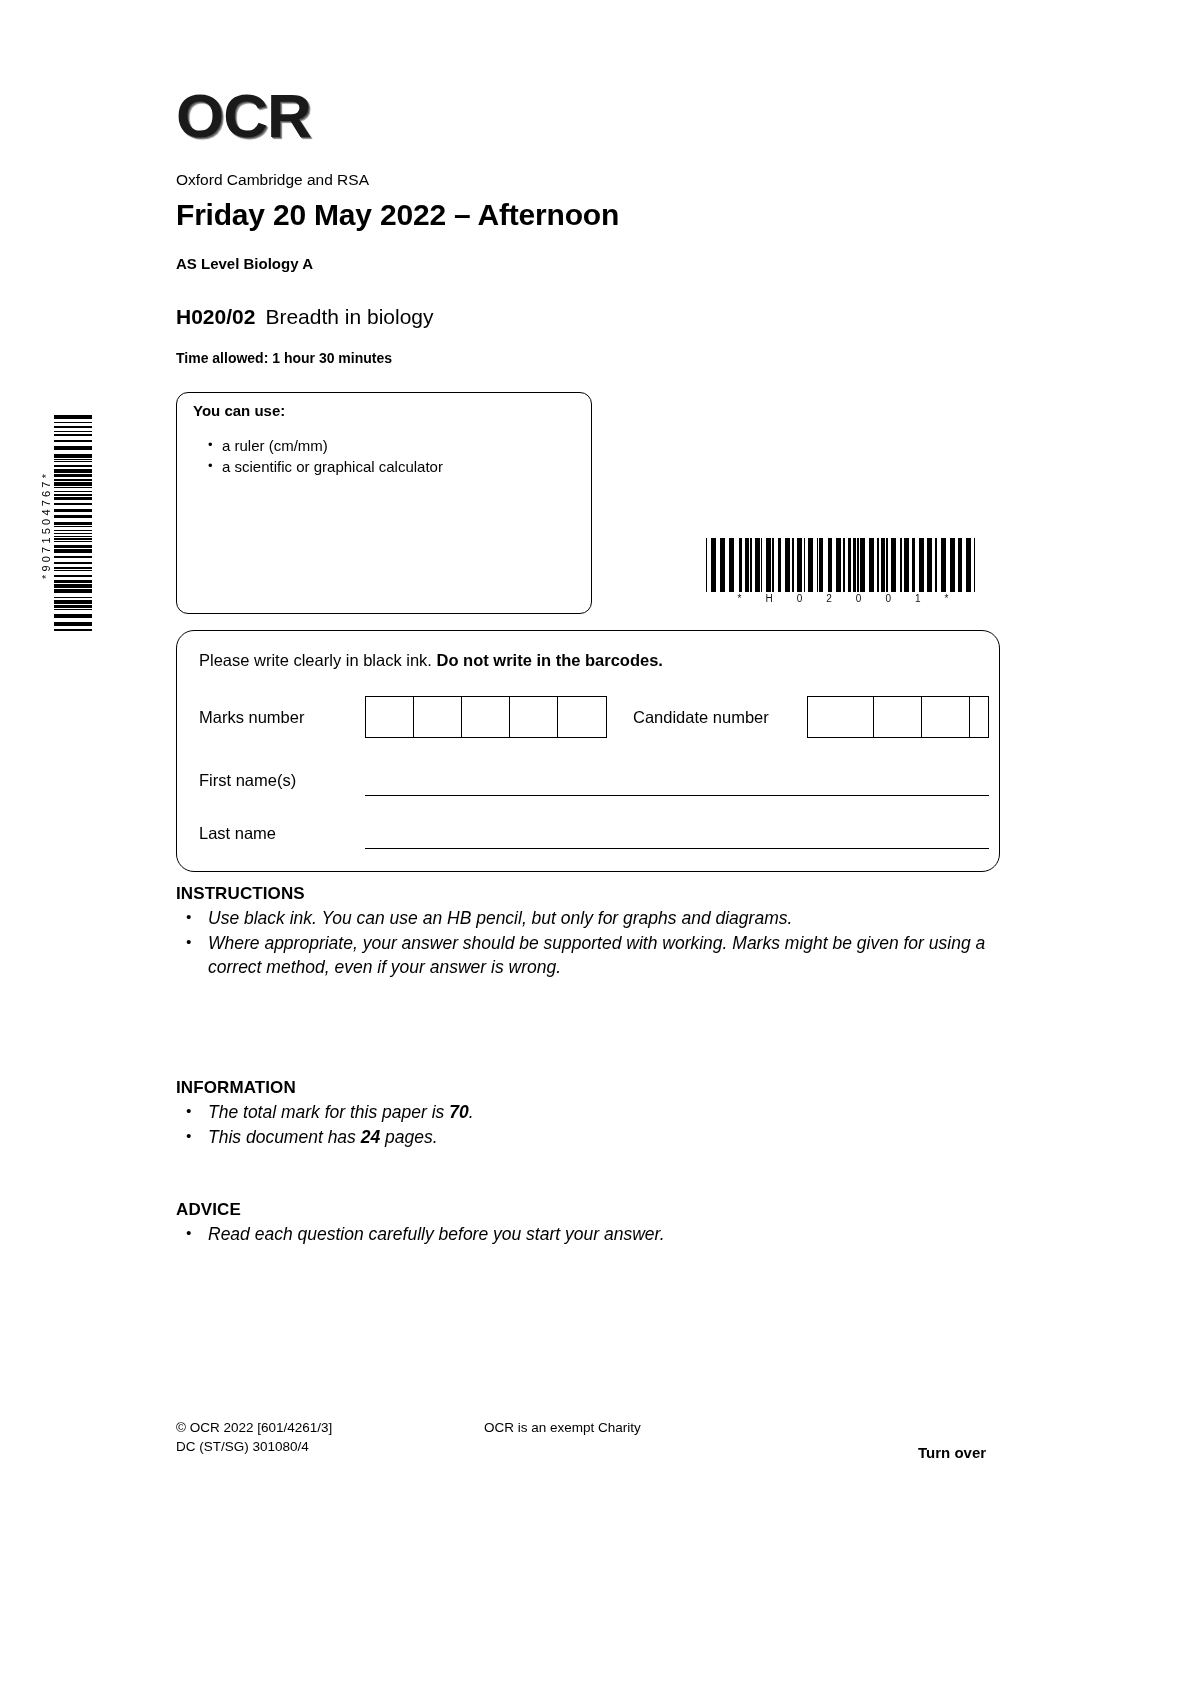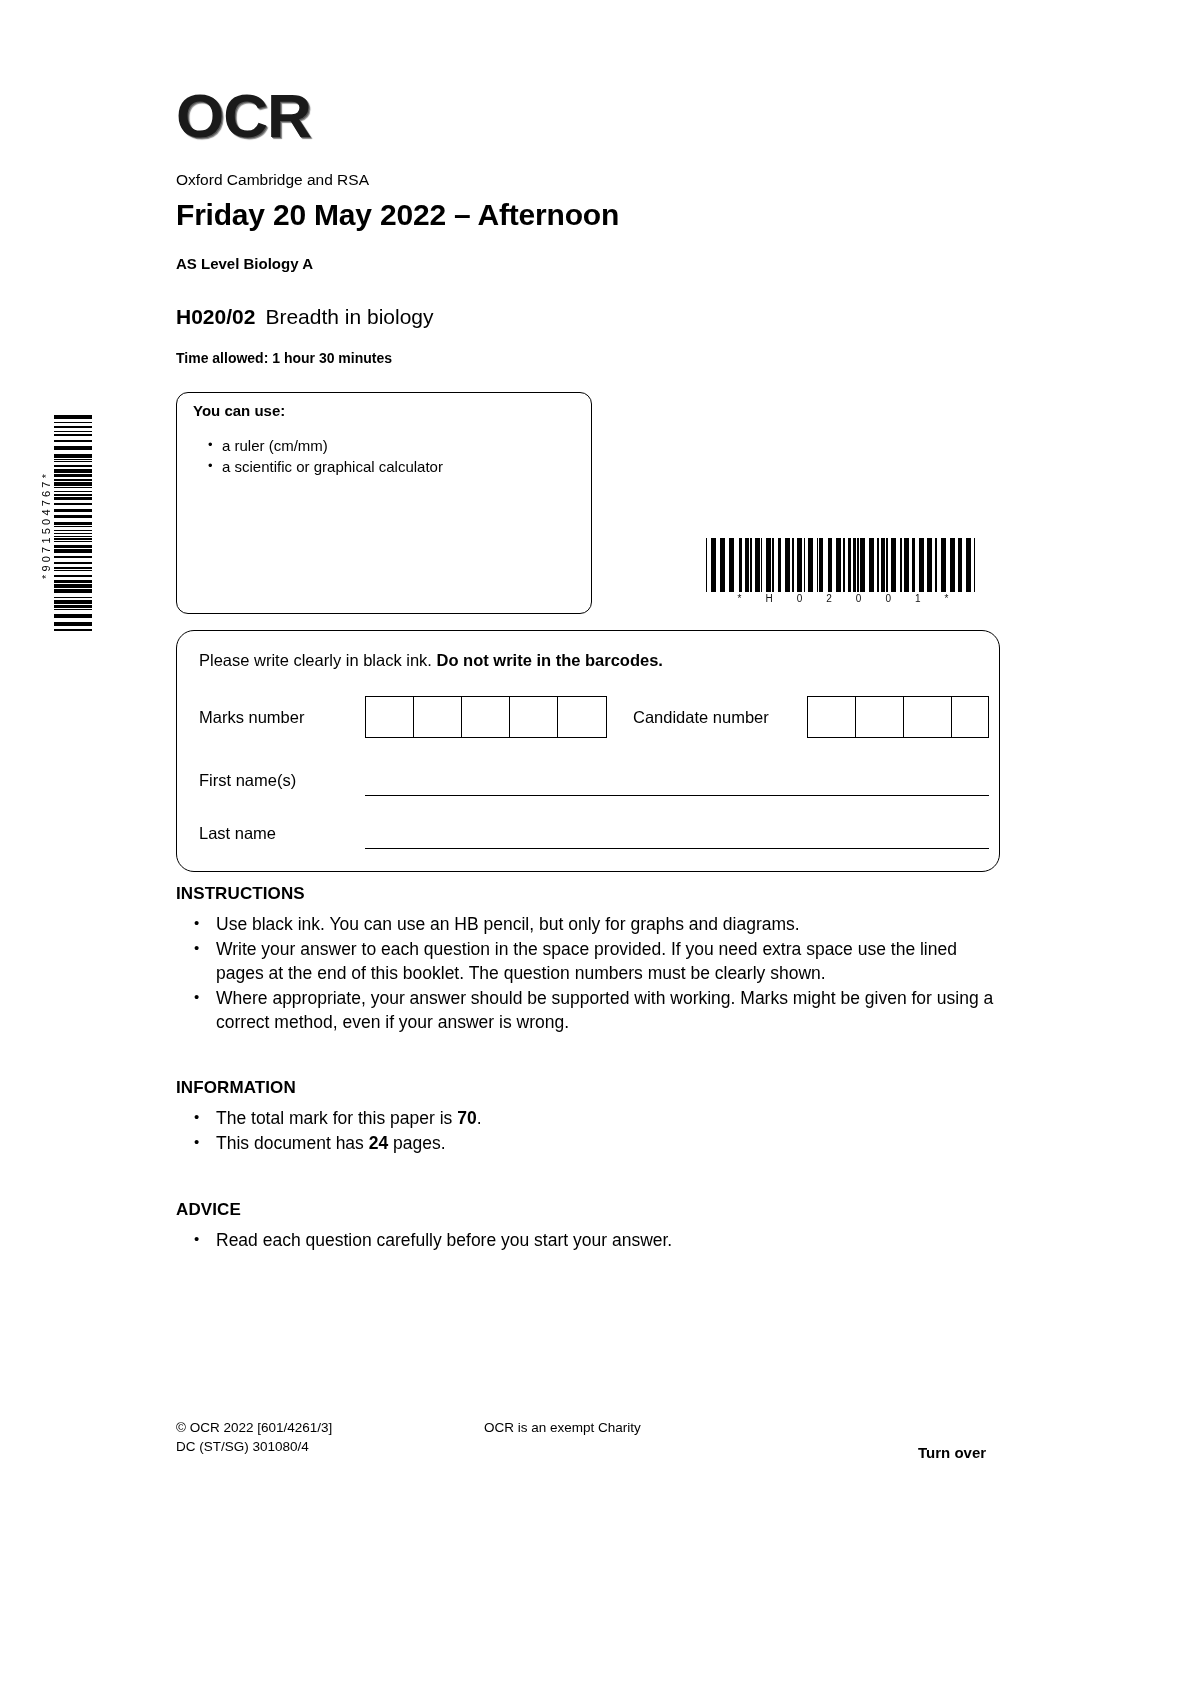--- a/index.html
+++ b/index.html
@@ -184,20 +184,21 @@
   
   .candbox {
     position: absolute;
     left: 176px;
     top: 630px;
     width: 824px;
     height: 242px;
     border: 1.8px solid #000;
     border-radius: 18px;
     box-sizing: border-box;
+    text-align: center;
   }
   .candbox-note {
     position: absolute;
     left: 22px;
     top: 20px;
     font-size: 16.5px;
     white-space: nowrap;
   }
   .candbox-note b { font-weight: bold; }
 
@@ -267,23 +268,24 @@
     left: 176px;
     width: 830px;
   }
   .section h2 {
     margin: 0 0 2px 0;
     font-size: 17px;
     font-weight: bold;
     letter-spacing: 0.1px;
   }
   .section ul {
-    margin: 8px;
+    margin: 0;
     padding: 0;
     list-style: none;
+    font-style: italic;
   }
   .section ul li {
     position: relative;
     padding-left: 32px;
     font-size: 17.5px;
     line-height: 24px;
     margin-bottom: 1px;
   }
   .section ul li::before {
     content: "\2022";
@@ -563,21 +565,20 @@
   <div class="name-row name-last">
     <div class="lbl2">Last name</div>
     <div class="rule"></div>
   </div>
 </div>
 
 <div class="section" id="sec-instructions">
   <h2>INSTRUCTIONS</h2>
   <ul>
     <li>Use black ink. You can use an HB pencil, but only for graphs and diagrams.</li>
-    <li>Write your answer to each question in the space provided. If you need extra space use the lined pages at the end of this booklet. The question numbers must be clearly shown.</li>
     <li>Where appropriate, your answer should be supported with working. Marks might be given for using a correct method, even if your answer is wrong.</li>
   </ul>
 </div>
 
 <div class="section" id="sec-information">
   <h2>INFORMATION</h2>
   <ul>
     <li>The total mark for this paper is <b>70</b>.</li>
     <li>This document has <b>24</b> pages.</li>
   </ul>

